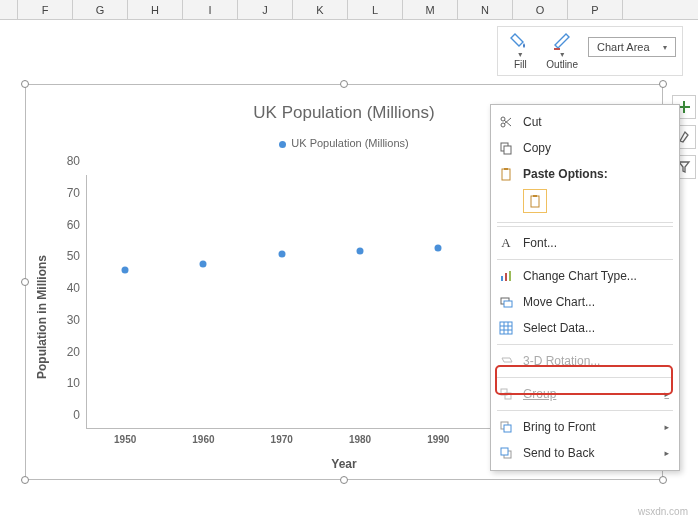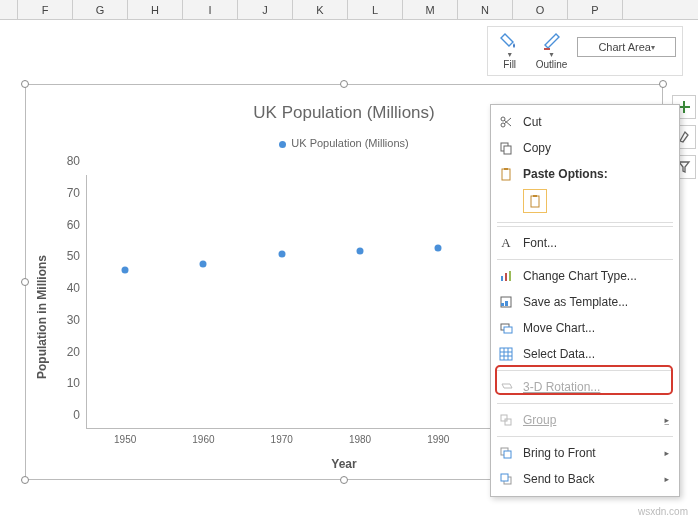--- a/index.html
+++ b/index.html
@@ -8,41 +8,41 @@
   
   .col-headers { display: flex; height: 20px; border-bottom: 1px solid #ccc; background: #f3f3f3; }
   .col-h { flex: 0 0 55px; text-align: center; font-size: 11px; color: #444; border-right: 1px solid #ccc; line-height: 20px; }
   .col-h.first { flex: 0 0 18px; border-right: 1px solid #ccc; }
   
   
   .toolbar { position: absolute; top: 26px; right: 15px; display: flex; align-items: flex-start; gap: 4px; background: #fff; padding: 4px 6px 2px; border: 1px solid #ddd; height: 50px; }
   .tb-btn { display: flex; flex-direction: column; align-items: center; font-size: 10px; color: #444; padding: 0 6px; cursor: pointer; }
   .tb-btn svg { margin-bottom: 1px; }
   .tb-caret { font-size: 8px; color: #666; margin-top: -2px; }
-  .tb-combo { display: flex; align-items: center; border: 1px solid #aaa; height: 20px; padding: 0 20px; font-size: 11px; color: #444; margin-top: 6px; min-width: 88px; justify-content: space-between; }
+  .tb-combo { display: flex; align-items: center; border: 1px solid #aaa; height: 20px; padding: 0 8px; font-size: 11px; color: #444; margin-top: 6px; min-width: 88px; justify-content: space-between; }
   
   
   .chart-wrap { position: absolute; top: 84px; left: 25px; width: 638px; height: 396px; border: 1px solid #bbb; background: #fff; }
   .handle { position: absolute; width: 8px; height: 8px; background: #fff; border: 1px solid #888; border-radius: 50%; }
   .h-tl { top: -5px; left: -5px; } .h-tm { top: -5px; left: 50%; margin-left: -4px; }
   .h-tr { top: -5px; right: -5px; } .h-ml { top: 50%; left: -5px; margin-top: -4px; }
   .h-mr { top: 50%; right: -5px; margin-top: -4px; } .h-bl { bottom: -5px; left: -5px; }
   .h-bm { bottom: -5px; left: 50%; margin-left: -4px; } .h-br { bottom: -5px; right: -5px; }
   
   .chart-title { text-align: center; font-size: 17px; color: #666; margin-top: 18px; font-weight: 400; }
   .legend { text-align: center; font-size: 11px; color: #666; margin-top: 14px; }
   .legend .dot { display: inline-block; width: 7px; height: 7px; background: #4a90d9; border-radius: 50%; vertical-align: middle; margin-right: 5px; }
   
   .plot-area { position: absolute; top: 90px; left: 18px; right: 18px; bottom: 20px; }
   .y-axis-label { position: absolute; left: -2px; top: 50%; transform: translate(-50%,-50%) rotate(-90deg); font-size: 12px; color: #555; font-weight: 600; white-space: nowrap; }
   .x-axis-label { position: absolute; bottom: -12px; left: 50%; transform: translateX(-50%); font-size: 12px; color: #555; font-weight: 600; margin-top: 30px; }
   
   .plot { position: absolute; top: 0; left: 42px; right: 10px; bottom: 30px; }
   .y-tick { position: absolute; left: -34px; font-size: 12px; color: #666; transform: translateY(-50%); width: 28px; text-align: right; }
-  .x-tick { position: absolute; bottom: -16px; font-size: 10px; color: #666; transform: translateX(-50%); }
+  .x-tick { position: absolute; bottom: -16px; font-size: 10px; color: #666; transform: translateX(-50%); font-weight: bold; }
   .axis-line { position: absolute; background: #bbb; }
   .axis-x { left: 0; right: 0; bottom: 0; height: 1px; }
   .axis-y { left: 0; top: 0; bottom: 0; width: 1px; }
   .pt { position: absolute; width: 7px; height: 7px; background: #4a90d9; border-radius: 50%; transform: translate(-50%,50%); }
   
   
   .side-btns { position: absolute; right: -34px; top: 10px; display: flex; flex-direction: column; gap: 6px; }
   .side-btn { width: 24px; height: 24px; border: 1px solid #ccc; background: #fff; display: flex; align-items: center; justify-content: center; cursor: pointer; }
   
   
@@ -217,30 +217,20 @@
           <rect x="2" y="7" width="2" height="5" fill="#4a90d9"></rect>
           <rect x="6" y="4" width="2" height="8" fill="#c0504d"></rect>
           <rect x="10" y="2" width="2" height="10" fill="#9bbb59"></rect>
         </svg>
       </span>
     <span>Change Chart Type...</span>
   </div>
   <div class="ctx-item">
     <span class="ctx-icon">
         <svg width="14" height="14">
-          <rect x="2" y="2" width="10" height="10" fill="none" stroke="#666"></rect>
-          <rect x="2" y="8" width="3" height="3" fill="#4a90d9"></rect>
-          <rect x="6" y="6" width="3" height="5" fill="#4a90d9"></rect>
-        </svg>
-      </span>
-    <span>Save as Template...</span>
-  </div>
-  <div class="ctx-item">
-    <span class="ctx-icon">
-        <svg width="14" height="14">
           <rect x="2" y="3" width="8" height="6" fill="none" stroke="#666"></rect>
           <rect x="5" y="6" width="8" height="6" fill="#fff" stroke="#4a90d9"></rect>
         </svg>
       </span>
     <span>Move Chart...</span>
   </div>
   <div class="ctx-item">
     <span class="ctx-icon">
         <svg width="14" height="14">
           <rect x="1" y="1" width="12" height="12" fill="none" stroke="#4a90d9"></rect>

